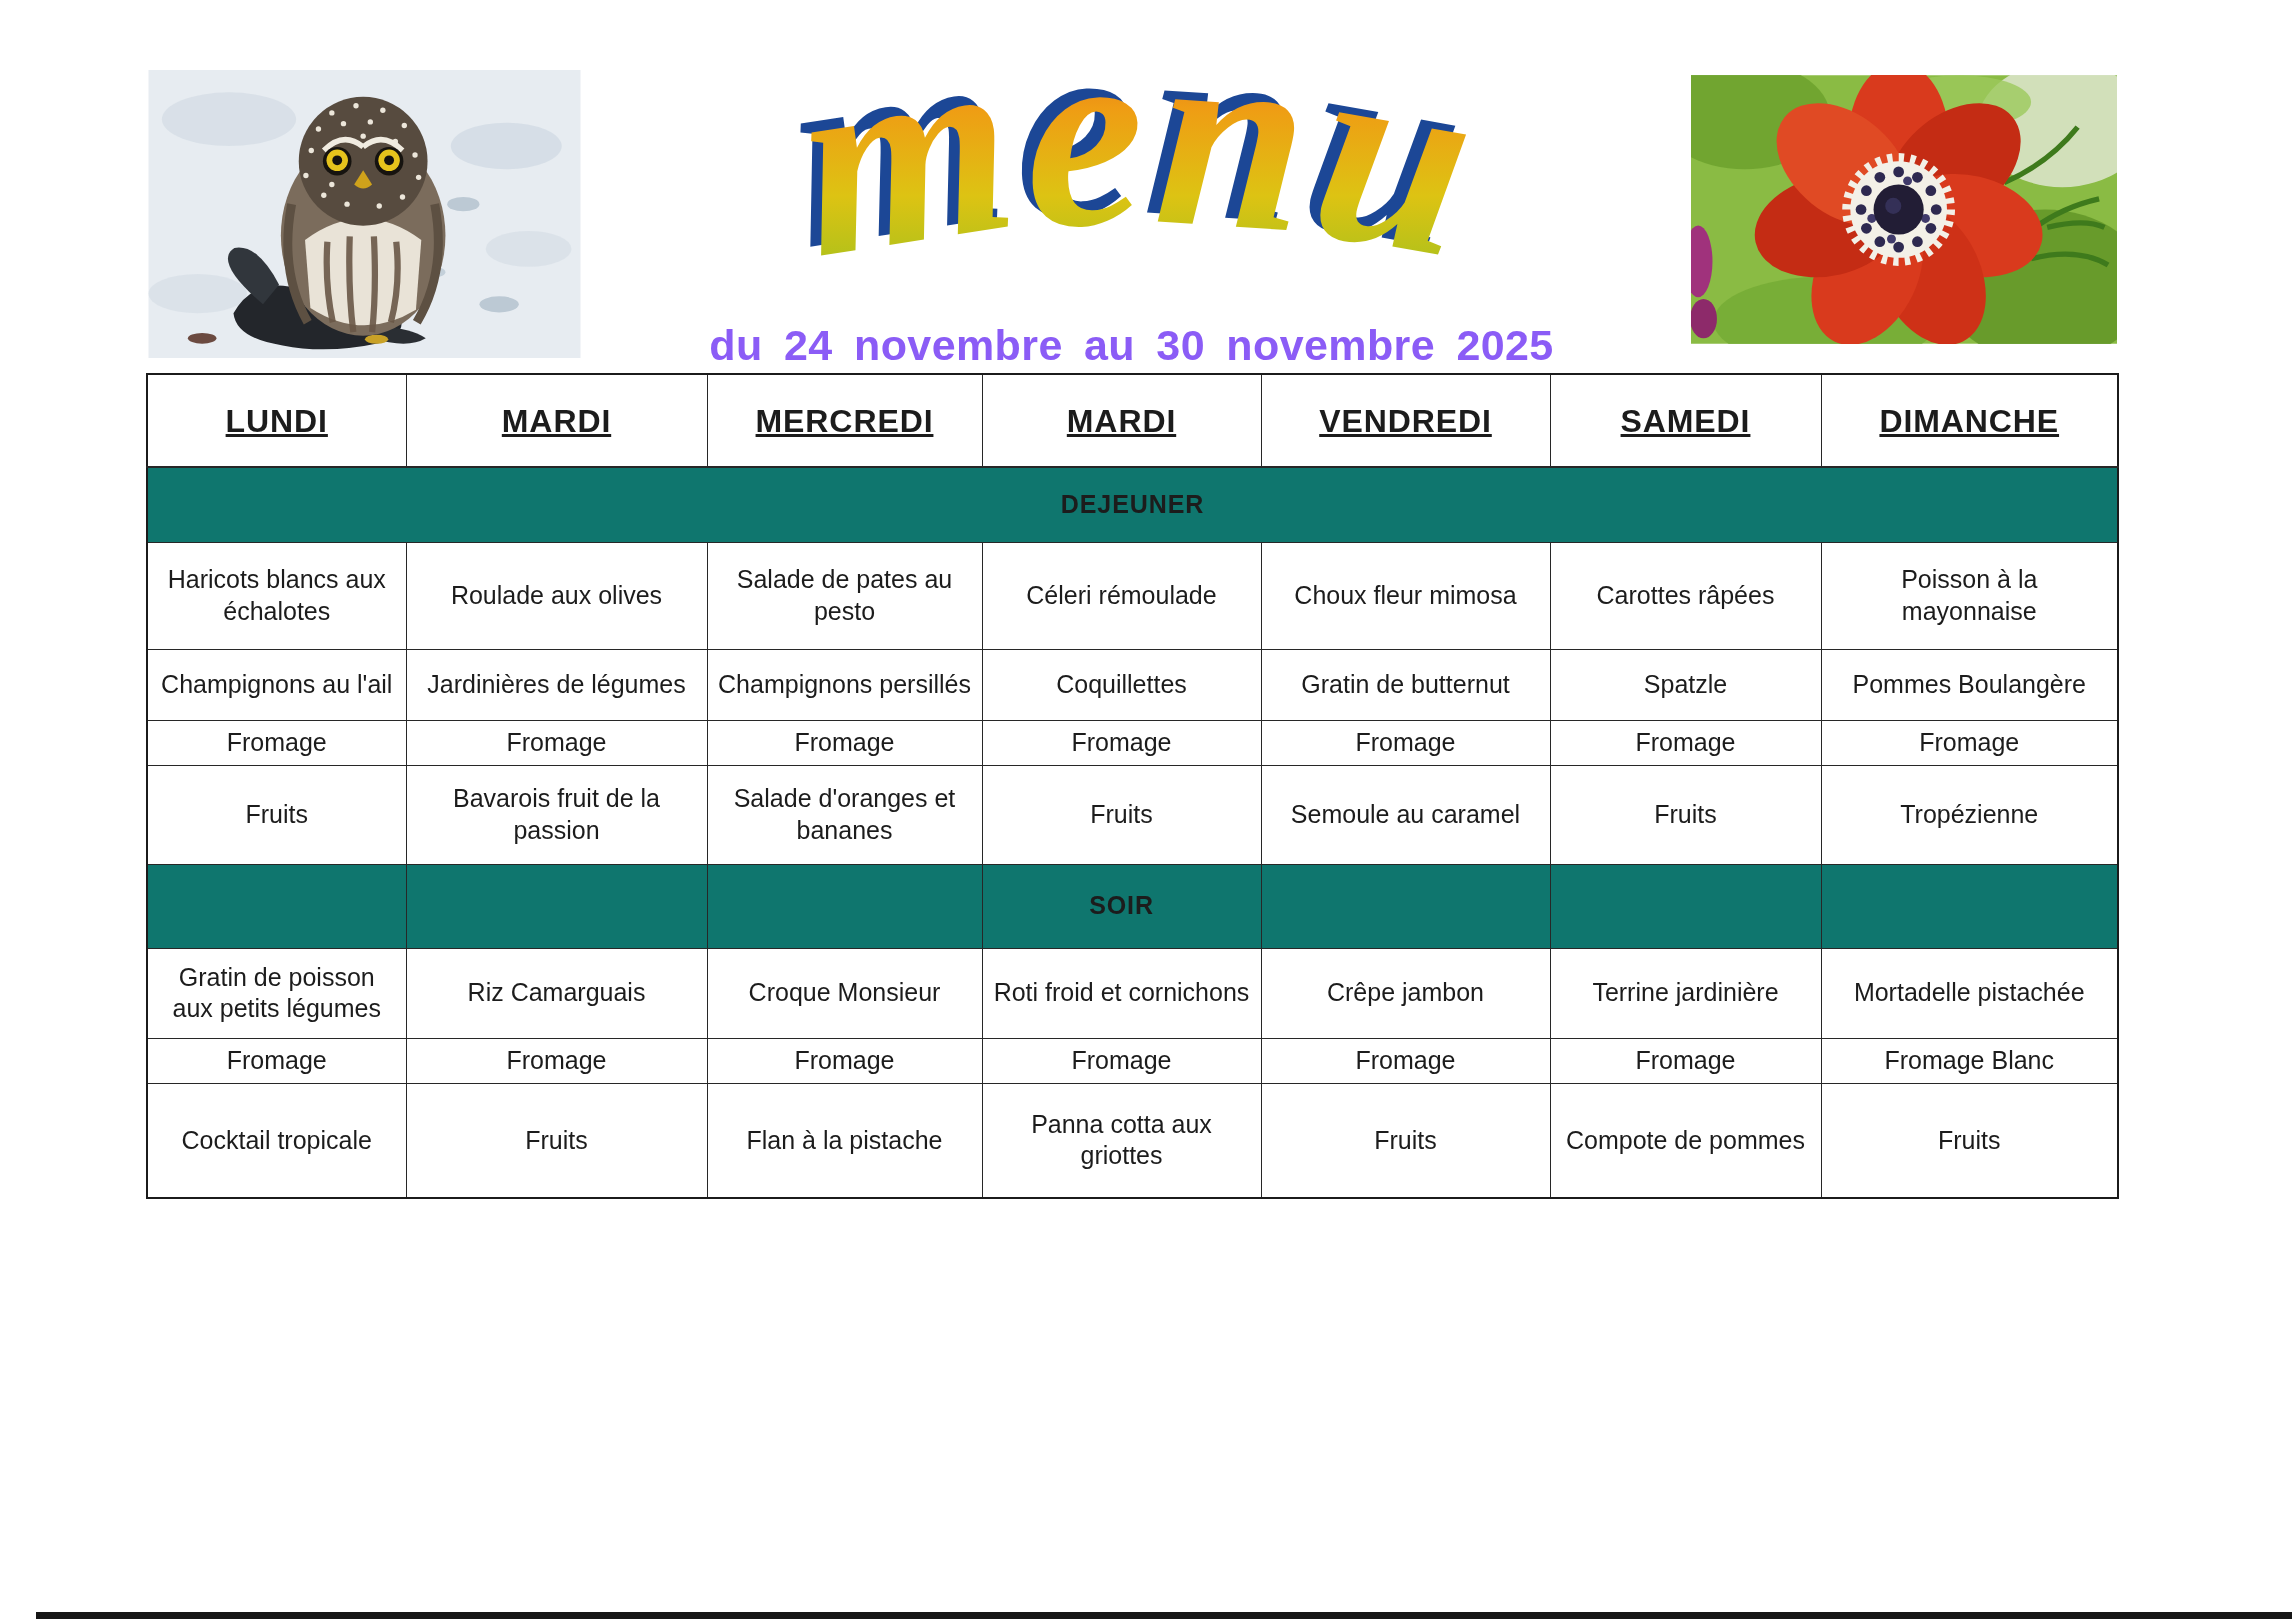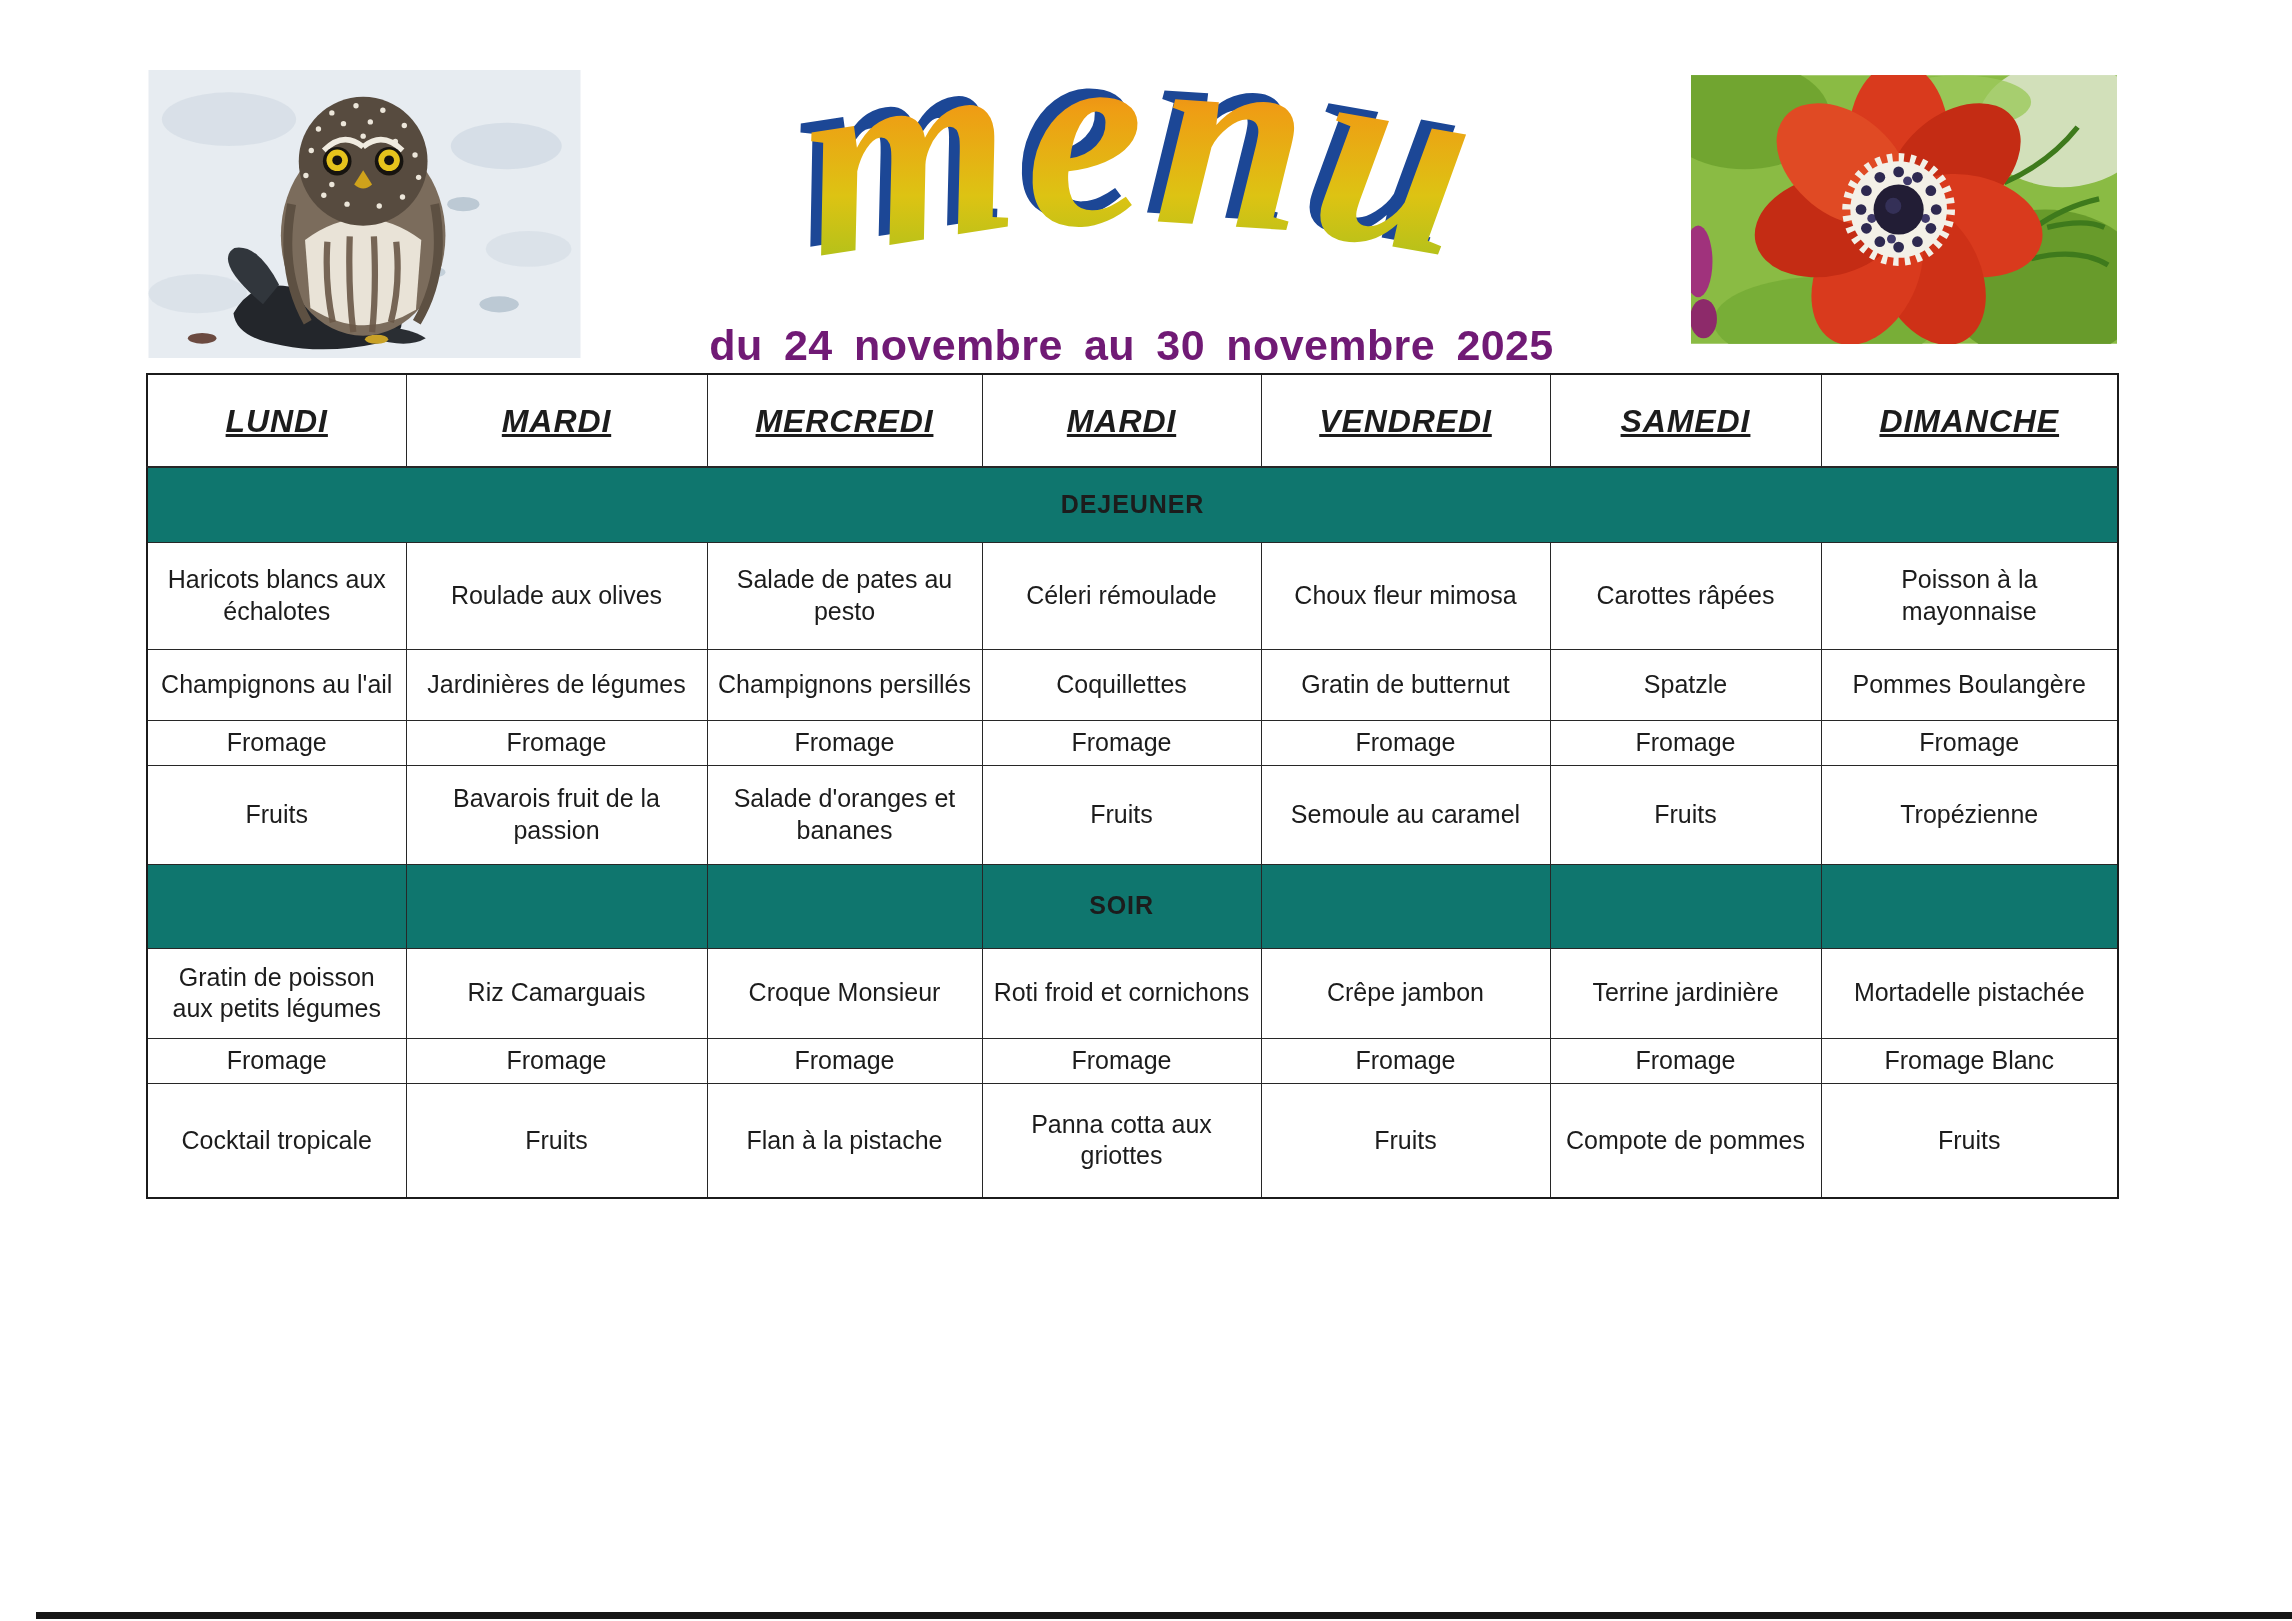--- a/index.html
+++ b/index.html
@@ -9,34 +9,34 @@
   }
   .photo{position:absolute;}
   .photo svg{display:block;}
   .photo-owl{left:148px;top:70px;}
   .photo-flower{left:1691px;top:75px;}
   .wordart{position:absolute;left:788px;top:82px;width:699px;height:210px;}
   .wa-shadow{fill:#1c4796;font-family:"Liberation Serif",serif;font-style:italic;font-weight:bold;font-size:300px;letter-spacing:6px;}
   .wa-fill{fill:url(#menuGrad);font-family:"Liberation Serif",serif;font-style:italic;font-weight:bold;font-size:300px;letter-spacing:6px;}
   .date-line{
     position:absolute;left:146px;top:321px;width:1971px;text-align:center;
-    font-size:43px;font-weight:bold;word-spacing:9px;letter-spacing:0.4px;color:#701a75;
+    font-size:43px;font-weight:bold;word-spacing:9px;letter-spacing:0.4px;color:#8b5cf6;
   }
   table.menu{
     position:absolute;left:146px;top:373px;width:1971px;
     border-collapse:collapse;table-layout:fixed;
     border:2.7px solid #1b1b1b;
   }
   table.menu th,table.menu td{
     border:1.8px solid #272727;text-align:center;vertical-align:middle;
     padding:1.8px 9px;font-size:25px;line-height:1.25;color:#1c1c1c;
     overflow:hidden;
   }
   table.menu th{
-    font-size:32px;font-weight:bold;font-style:italic;text-decoration:underline;
+    font-size:32px;font-weight:bold;text-decoration:underline;
     letter-spacing:0.9px;
   }
   tr.r-head th{border-bottom-width:2.7px;}
   .band{background:#0f766e;}
   .band-label{color:#d23128;font-weight:bold;font-size:30px;letter-spacing:0.9px;}
   tr.rh1{height:93px}
   tr.rhB{height:75px}
   tr.rh2{height:107px}
   tr.rh3{height:94px}
   tr.rh4{height:71px}

